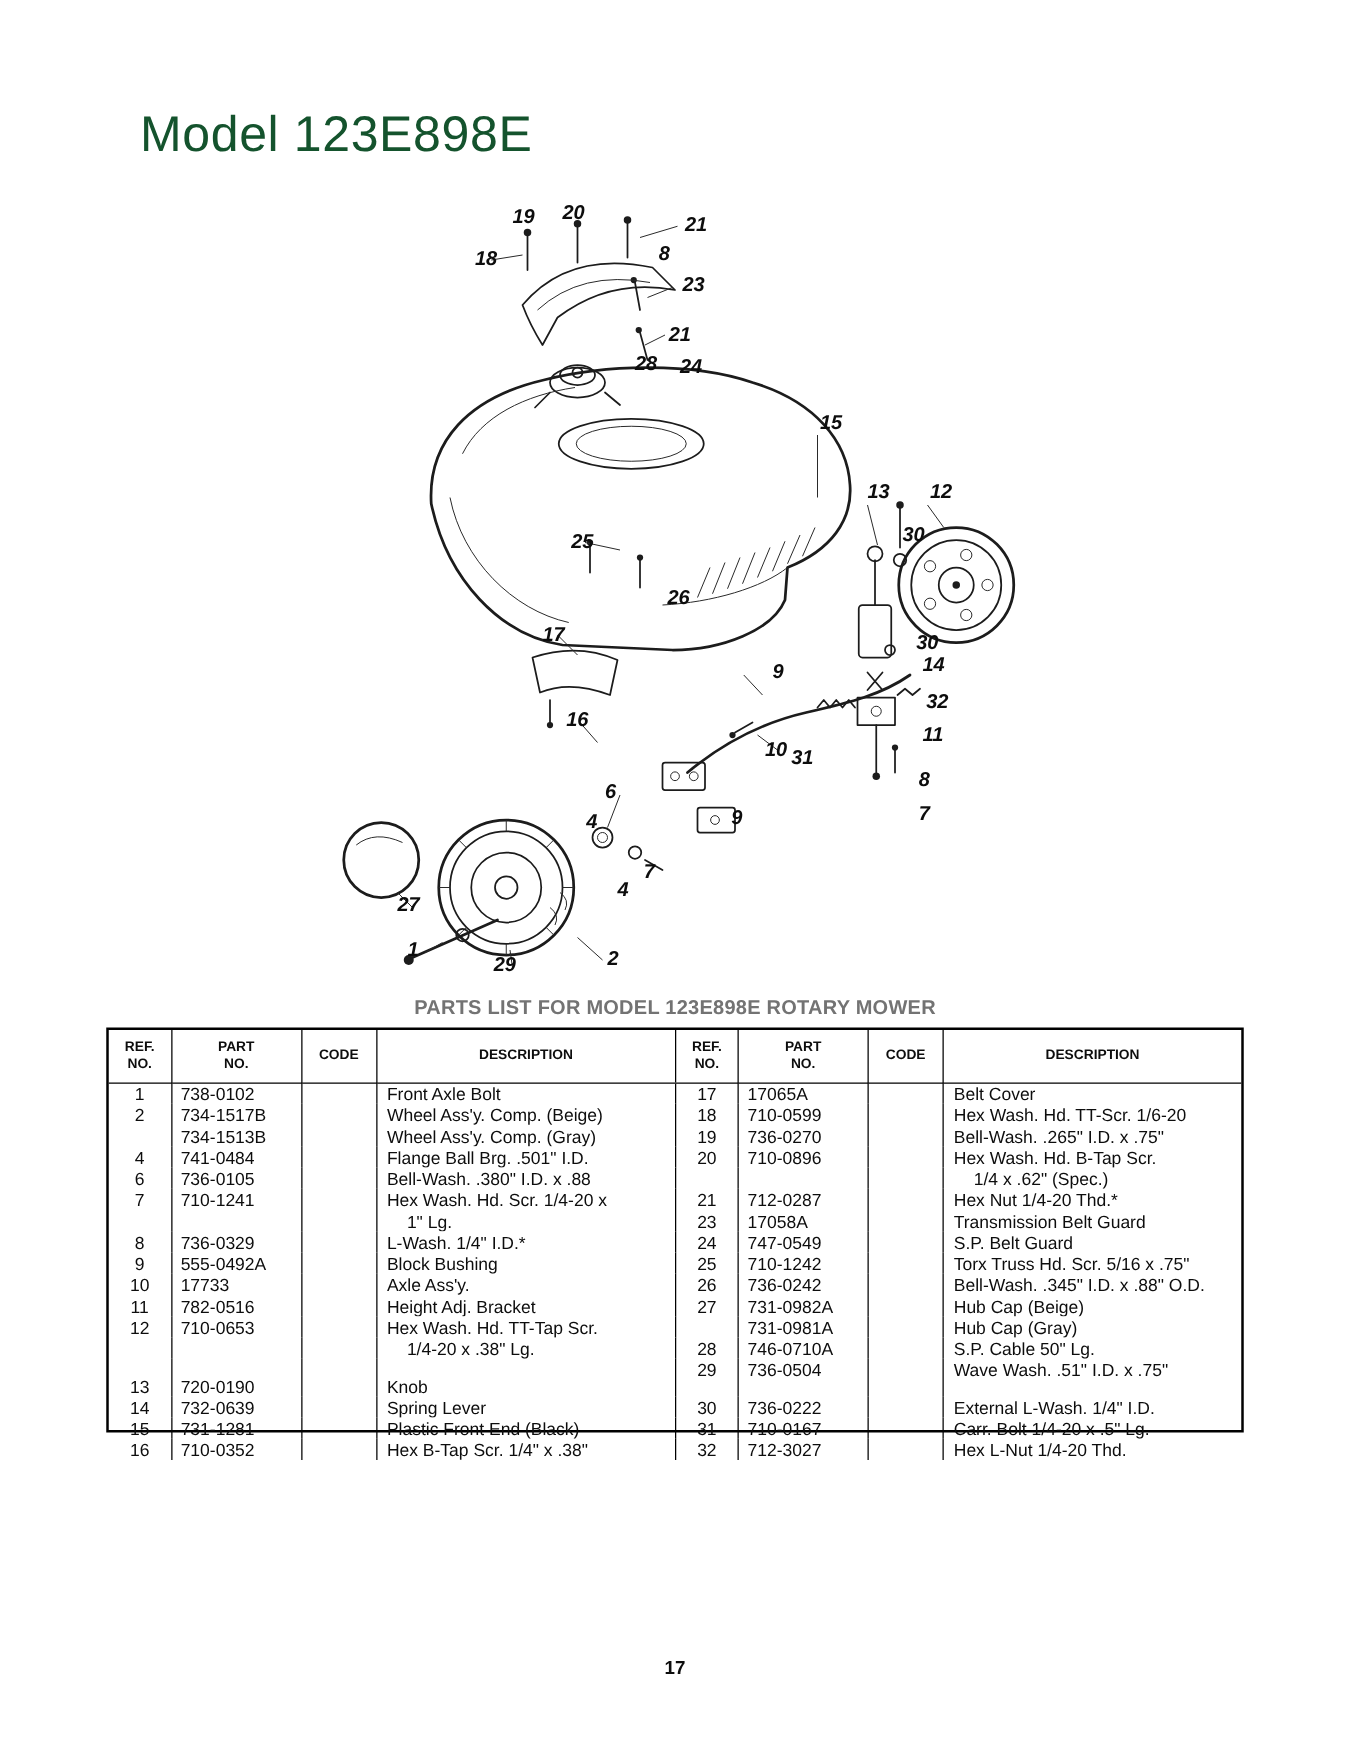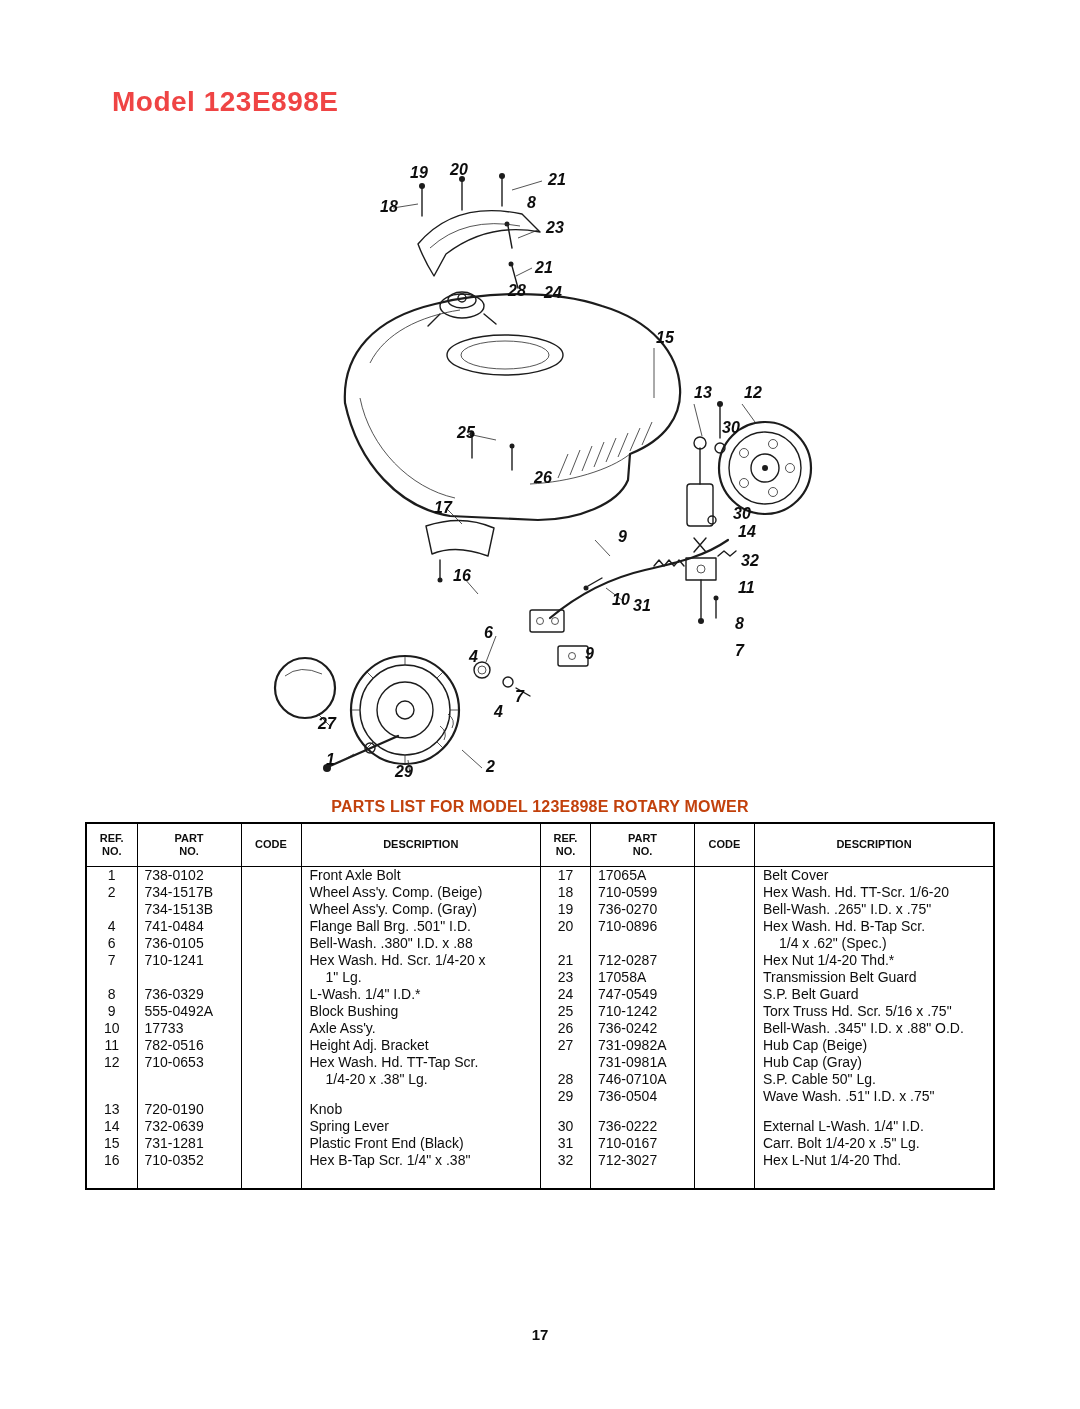--- a/index.html
+++ b/index.html
@@ -4,38 +4,38 @@
 <style>
   * { margin:0; padding:0; box-sizing:border-box; }
   html,body { background:#e8e8e8; }
   .page {
     position:relative; width:1080px; height:1409px; margin:0 auto;
     background:#ffffff; color:#111;
     font-family:"Liberation Sans", sans-serif; overflow:hidden;
   }
   .doc-title {
     position:absolute; left:112px; top:86px;
-    font-size:28px; font-weight:bold; letter-spacing:.5px; color:#ef4444;
+    font-size:40px; font-weight:normal; letter-spacing:.5px; color:#14532d;
   }
   
   .diagram-wrap { position:absolute; left:250px; top:148px; width:640px; height:665px; }
   svg { display:block; }
   .ln   { fill:none; stroke:#1c1c1c; stroke-width:1.4; stroke-linejoin:round; stroke-linecap:round; }
   .ln2  { fill:none; stroke:#1c1c1c; stroke-width:2.2; stroke-linejoin:round; stroke-linecap:round; }
   .thin { fill:none; stroke:#2a2a2a; stroke-width:.8; }
   .solid{ fill:#1c1c1c; stroke:none; }
   .wfill{ fill:#ffffff; }
   text.callout {
     font-family:"Liberation Sans", sans-serif;
     font-style:italic; font-weight:bold; font-size:16px; fill:#0d0d0d;
   }
   
   .parts { position:absolute; left:85px; top:798px; width:910px; }
-  .parts-title { text-align:center; font-weight:bold; font-size:16px; letter-spacing:.2px; margin-bottom:6px; color:#c2410c; }
-  .ptable { display:flex; border:2px solid #000; height:368px; background:#fff; }
+  .parts-title { text-align:center; font-weight:bold; font-size:16px; letter-spacing:.2px; margin-bottom:6px; color:#737373; }
+  .ptable { display:flex; border:2px solid #000; height:324px; background:#fff; }
   table.half { border-collapse:collapse; width:455px; table-layout:fixed; }
   table.half + table.half { border-left:1.5px solid #000; }
   .half th {
     font-size:11px; font-weight:bold; text-align:center; vertical-align:middle;
     border-bottom:1.5px solid #000; height:42px; line-height:13px; padding:2px 1px; color:#0d0d0d;
   }
   .half th:nth-child(1), .half th:nth-child(2), .half th:nth-child(3) { border-right:1.2px solid #000; }
   .half col.c-ref  { width:50px; }
   .half col.c-part { width:104px; }
   .half col.c-code { width:60px; }

